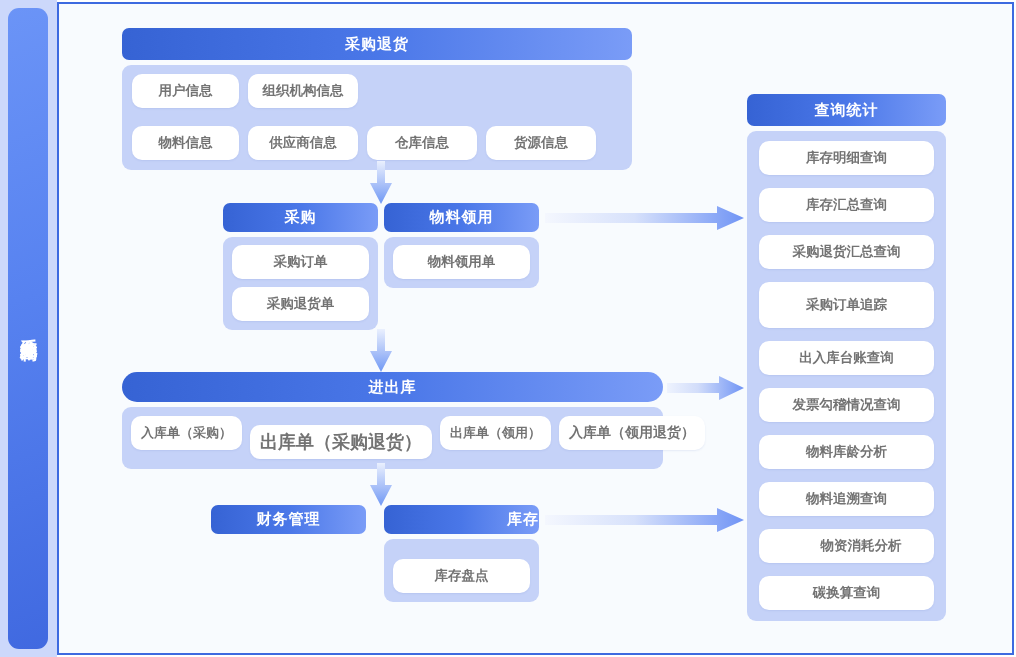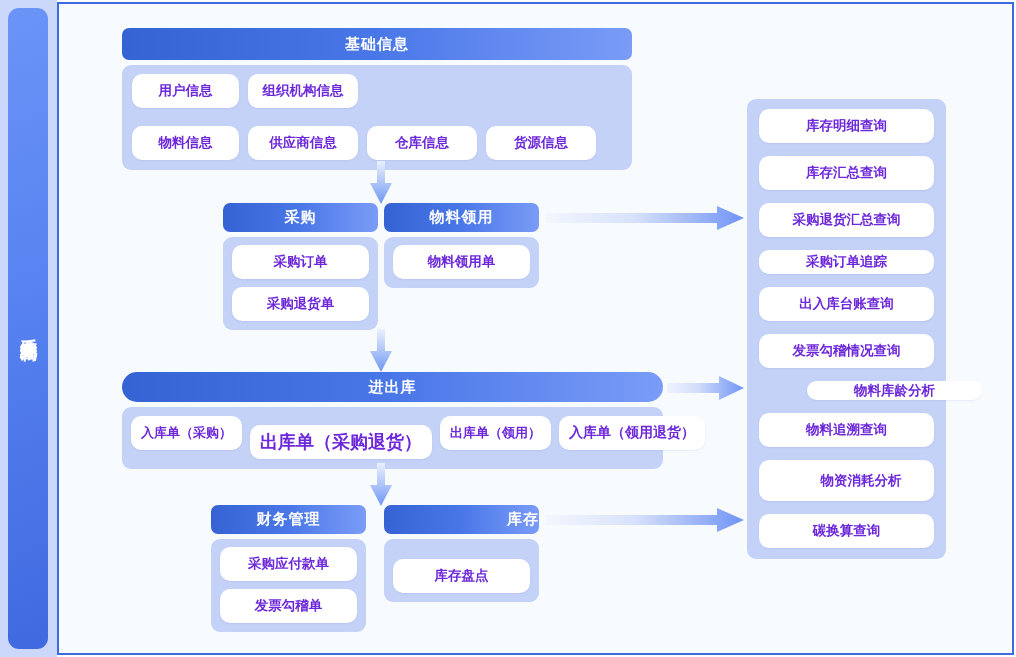--- a/index.html
+++ b/index.html
@@ -93,21 +93,21 @@
     flex-wrap: wrap;
     gap: 8px;
   }
   .mod-body.col {
     flex-direction: column;
   }
 
   .chip {
     background: #ffffff;
     border-radius: 10px;
-    color: #6d28d9;
+    color: #737373;
     font-size: 13.5px;
     font-weight: bold;
     display: flex;
     align-items: center;
     justify-content: center;
     box-sizing: border-box;
     height: 34px;
     padding: 0 10px;
     box-shadow: 0 1px 2px rgba(60,90,180,0.10);
     white-space: nowrap;
@@ -131,21 +131,21 @@
 
   <div class="rail-bg"></div>
   <div class="rail">
     <span class="rail-text">系统业务结构图</span>
   </div>
 
   <div class="canvas">
 
     <div class="mod" style="left:63px; top:24px; width:510px;">
       <div class="mod-header" style="height:32px;">
-        <span>基础信息</span>
+        <span>采购退货</span>
       </div>
       <div class="mod-body" style="padding:9px 10px 10px 10px; gap:9px;">
         <div class="chip" style="width:107px;">用户信息</div>
         <div class="chip" style="width:110px;">组织机构信息</div>
         <div style="flex-basis:100%; height:0;"></div>
         <div class="chip" style="width:107px;">物料信息</div>
         <div class="chip" style="width:110px;">供应商信息</div>
         <div class="chip" style="width:110px;">仓库信息</div>
         <div class="chip" style="width:110px;">货源信息</div>
       </div>
@@ -220,48 +220,47 @@
     </svg>
 
     <svg class="arrow-down" style="left:310px; top:459px;" viewBox="0 0 24 44" preserveAspectRatio="none">
       <polygon points="8,0 16,0 16,22 23,22 12,43 1,22 8,22" fill="url(#gdown1)"></polygon>
     </svg>
 
     <div class="mod" style="left:152px; top:501px; width:155px;">
       <div class="mod-header sm" style="height:29px;">
         <span>财务管理</span>
       </div>
-      <div class="mod-body col" style="padding:8px 9px 9px 9px;">
-        <div class="chip" style="width:100%;">采购应付款单</div>
-        <div class="chip" style="width:100%;">发票勾稽单</div>
-      </div>
     </div>
 
     <div class="mod" style="left:325px; top:501px; width:155px;">
       <div class="mod-header sm" style="height:29px;justify-content:flex-end;">
         <span>库存</span>
       </div>
       <div class="mod-body col" style="padding:20px 9px 9px 9px;">
         <div class="chip" style="width:100%;">库存盘点</div>
       </div>
     </div>
 
     <svg class="arrow-right" style="left:486px; top:503px; width:200px;" viewBox="0 0 200 26" preserveAspectRatio="none">
       <polygon points="0,8 172,8 172,1 199,13 172,25 172,18 0,18" fill="url(#gright1)"></polygon>
     </svg>
 
     <div class="mod" style="left:688px; top:90px; width:199px;">
+      <div class="mod-header" style="height:32px;">
+        <span>查询统计</span>
+      </div>
       <div class="mod-body col" style="padding:10px 12px 11px 12px; gap:13px;">
         <div class="chip" style="width:100%; height:34px;">库存明细查询</div>
         <div class="chip" style="width:100%; height:34px;">库存汇总查询</div>
         <div class="chip" style="width:100%; height:34px;">采购退货汇总查询</div>
-        <div class="chip" style="width:100%; height:24px;">采购订单追踪</div>
+        <div class="chip" style="width:100%; height:46px;">采购订单追踪</div>
         <div class="chip" style="width:100%; height:34px;">出入库台账查询</div>
         <div class="chip" style="width:100%; height:34px;">发票勾稽情况查询</div>
-        <div class="chip" style="width:100%; height:19px;margin-left:48px;">物料库龄分析</div>
+        <div class="chip" style="width:100%; height:34px;">物料库龄分析</div>
         <div class="chip" style="width:100%; height:34px;">物料追溯查询</div>
-        <div class="chip" style="width:100%; height:41px;padding-left:39px;">物资消耗分析</div>
+        <div class="chip" style="width:100%; height:34px;padding-left:39px;">物资消耗分析</div>
         <div class="chip" style="width:100%; height:34px;">碳换算查询</div>
       </div>
     </div>
 
   </div>
 </div>
 
 </body></html>

